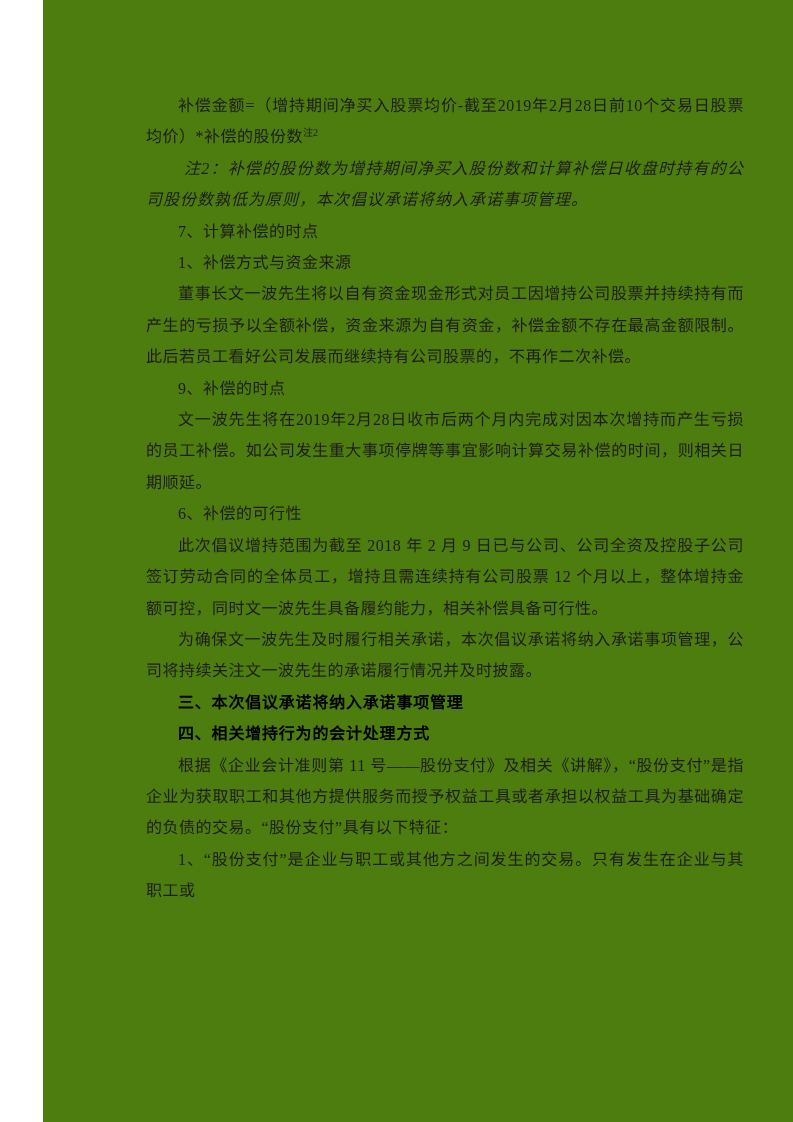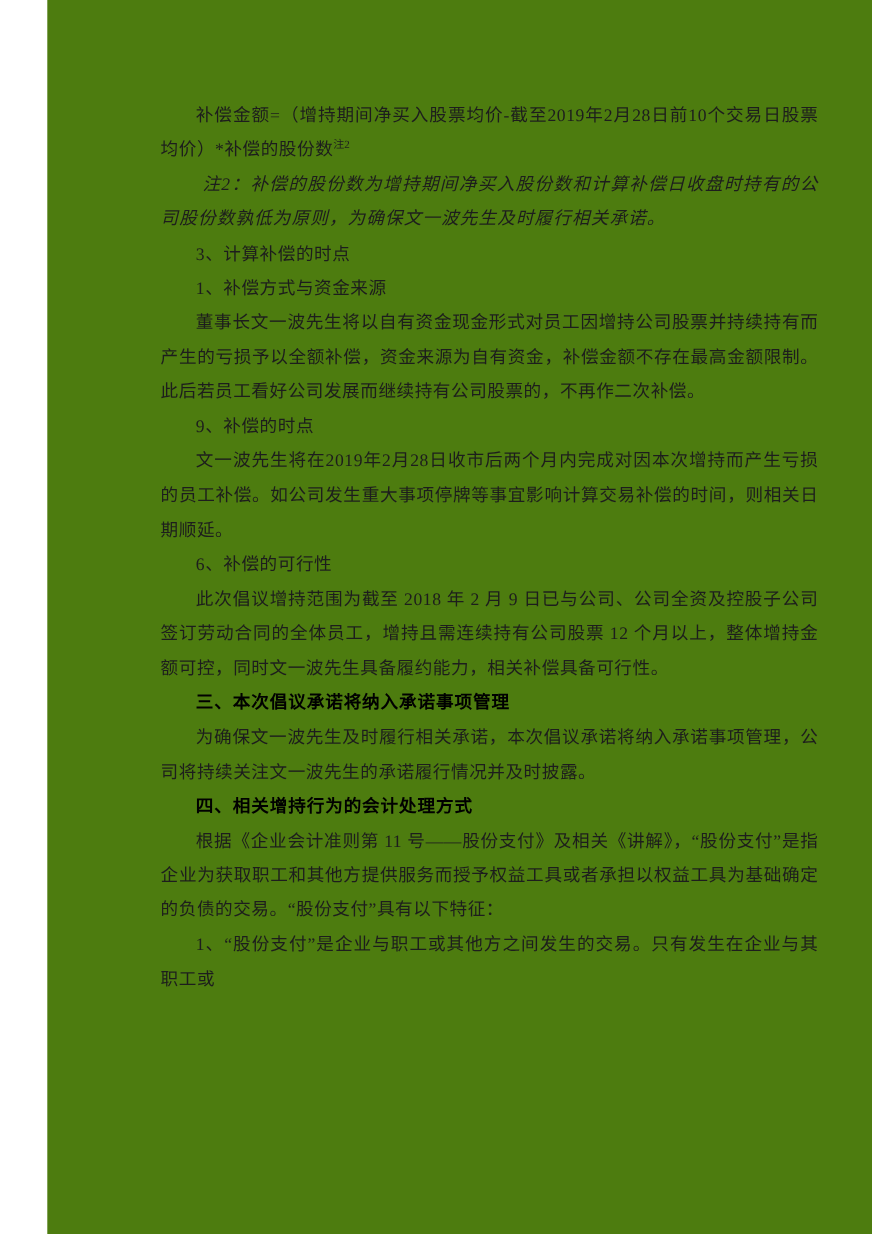--- a/index.html
+++ b/index.html
@@ -48,27 +48,27 @@
     letter-spacing: 0;
     vertical-align: super;
   }
 </style>
 </head>
 <body>
 
 <div class="page" style="background: #4d7c0f; color: rgb(29, 29, 29); margin-left: 43px;">
   <div class="doc">
       <p class="para formula"><span>补偿金额=（增持期间净买入股票均价-截至2019年2月28日前10个交易日股票均价）*补偿的股份数</span><sup>注2</sup></p>
-      <p class="para note"><span>注2：补偿的股份数为增持期间净买入股份数和计算补偿日收盘时持有的公司股份数孰低为原则，为确保文一波先生及时履行相关承诺。</span></p>
-      <p class="para body"><span>3、计算补偿的时点</span></p>
+      <p class="para note"><span>注2：补偿的股份数为增持期间净买入股份数和计算补偿日收盘时持有的公司股份数孰低为原则，本次倡议承诺将纳入承诺事项管理。</span></p>
+      <p class="para body"><span>7、计算补偿的时点</span></p>
       <p class="para body"><span>1、补偿方式与资金来源</span></p>
       <p class="para body"><span>董事长文一波先生将以自有资金现金形式对员工因增持公司股票并持续持有而产生的亏损予以全额补偿，资金来源为自有资金，补偿金额不存在最高金额限制。此后若员工看好公司发展而继续持有公司股票的，不再作二次补偿。</span></p>
       <p class="para body"><span>9、补偿的时点</span></p>
       <p class="para body"><span>文一波先生将在2019年2月28日收市后两个月内完成对因本次增持而产生亏损的员工补偿。如公司发生重大事项停牌等事宜影响计算交易补偿的时间，则相关日期顺延。</span></p>
       <p class="para body"><span>6、补偿的可行性</span></p>
       <p class="para body"><span>此次倡议增持范围为截至 2018 年 2 月 9 日已与公司、公司全资及控股子公司签订劳动合同的全体员工，增持且需连续持有公司股票 12 个月以上，整体增持金额可控，同时文一波先生具备履约能力，相关补偿具备可行性。</span></p>
+      <p class="para body"><span>为确保文一波先生及时履行相关承诺，本次倡议承诺将纳入承诺事项管理，公司将持续关注文一波先生的承诺履行情况并及时披露。</span></p>
       <p class="para heading"><span>三、本次倡议承诺将纳入承诺事项管理</span></p>
-      <p class="para body"><span>为确保文一波先生及时履行相关承诺，本次倡议承诺将纳入承诺事项管理，公司将持续关注文一波先生的承诺履行情况并及时披露。</span></p>
       <p class="para heading"><span>四、相关增持行为的会计处理方式</span></p>
       <p class="para body"><span>根据《企业会计准则第 11 号——股份支付》及相关《讲解》，“股份支付”是指企业为获取职工和其他方提供服务而授予权益工具或者承担以权益工具为基础确定的负债的交易。“股份支付”具有以下特征：</span></p>
       <p class="para body"><span>1、“股份支付”是企业与职工或其他方之间发生的交易。只有发生在企业与其职工或</span></p>
     </div>
 </div>
 
 </body></html>

